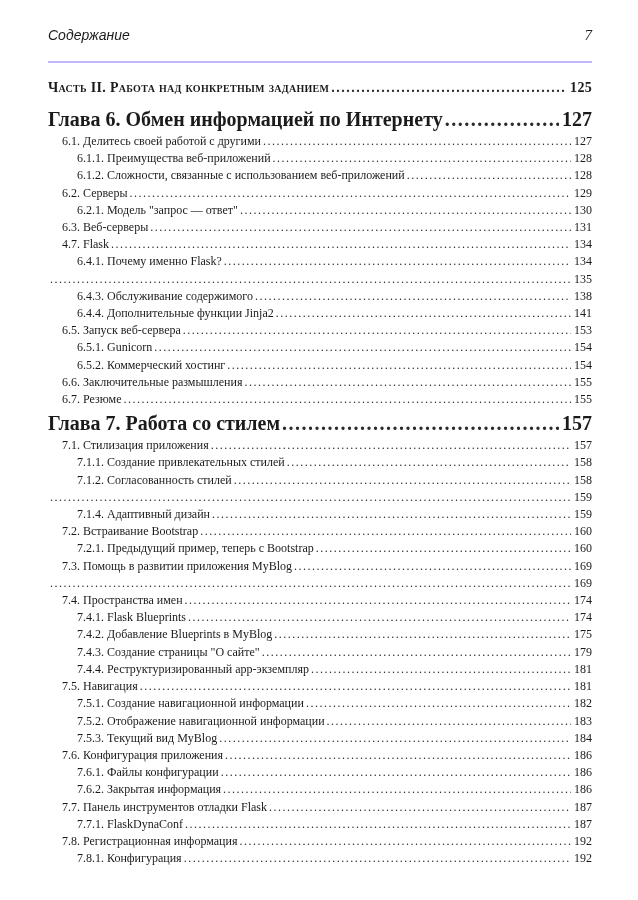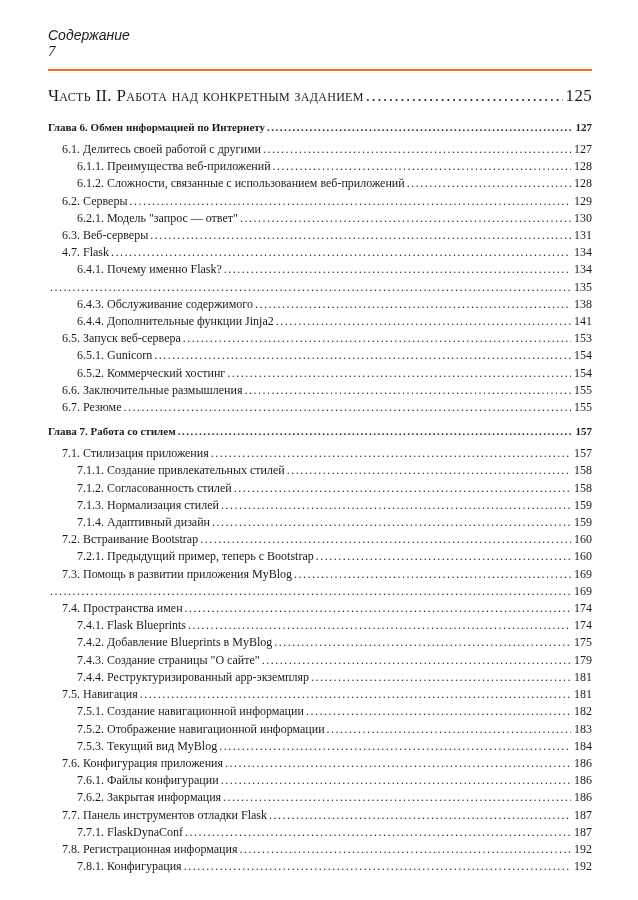--- a/index.html
+++ b/index.html
@@ -11,23 +11,22 @@
     overflow: hidden;
   }
   .page { padding: 27px 46px 0 48px; }
 
   
   .running-header {
     display: flex;
     justify-content: space-between;
     align-items: baseline;
     line-height: 16px;
-    padding-bottom: 10px;
-    border-bottom: 2px solid #f97316;
-    flex-direction: column;
+    padding-bottom: 18px;
+    border-bottom: 2px solid #c4b5fd;
   }
   .running-header .rh-title {
     font-family: "Liberation Sans", sans-serif;
     font-style: italic;
     font-size: 14px;
   }
   .running-header .rh-page {
     font-family: "Liberation Serif", serif;
     font-style: italic;
     font-size: 15px;
@@ -49,33 +48,33 @@
     margin: 0 3px 0 2px;
     color: #2a2a2a;
   }
   .dots::after {
     content: "..........................................................................................................................................................................";
     letter-spacing: 1.5px;
   }
   .pg { white-space: nowrap; }
 
   .toc-row.part {
-    font-weight: normal;
+    font-weight: bold;
     font-variant: small-caps;
-    font-size: 17px;
+    font-size: 14px;
     line-height: 19px;
     letter-spacing: 0.3px;
     margin-top: 15px;
     margin-bottom: 13px;
   }
   .toc-row.part .dots { font-variant: normal; }
 
   .toc-row.chapter {
     font-weight: bold;
-    font-size: 11px;
+    font-size: 20px;
     line-height: 19px;
     margin-top: 6px;
     margin-bottom: 4px;
   }
   .toc-row.chapter:first-of-type { margin-top: 0; }
 
   .toc-row.sec1 .toc-label { padding-left: 14px; }
   .toc-row.sec2 .toc-label { padding-left: 29px; }
 </style>
 </head>
@@ -191,21 +190,20 @@
         <span class="toc-label">7.1.1. Создание привлекательных стилей</span>
         <span class="dots"></span>
         <span class="pg">158</span>
       </div>
       <div class="toc-row sec2">
         <span class="toc-label">7.1.2. Согласованность стилей</span>
         <span class="dots"></span>
         <span class="pg">158</span>
       </div>
       <div class="toc-row sec2">
-        <span class="toc-label">7.1.3. Нормализация стилей</span>
         <span class="dots"></span>
         <span class="pg">159</span>
       </div>
       <div class="toc-row sec2">
         <span class="toc-label">7.1.4. Адаптивный дизайн</span>
         <span class="dots"></span>
         <span class="pg">159</span>
       </div>
       <div class="toc-row sec1">
         <span class="toc-label">7.2. Встраивание Bootstrap</span>

